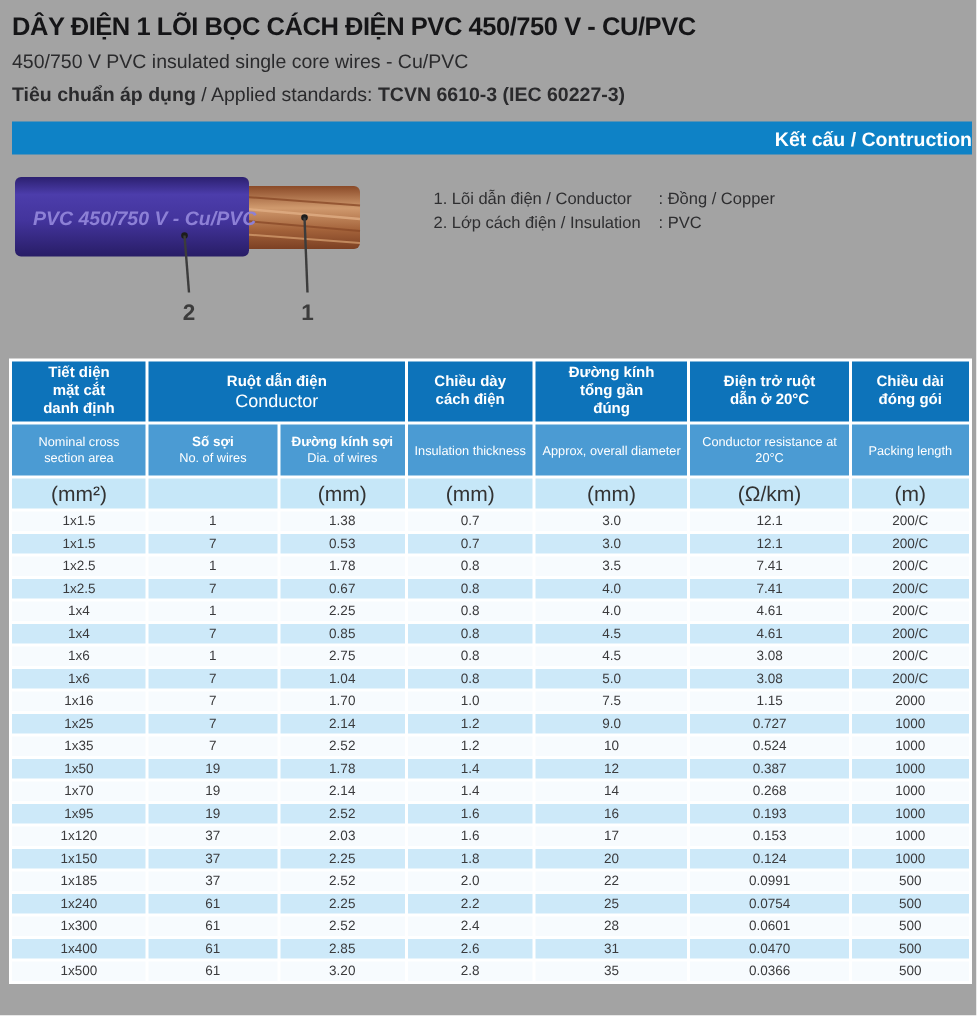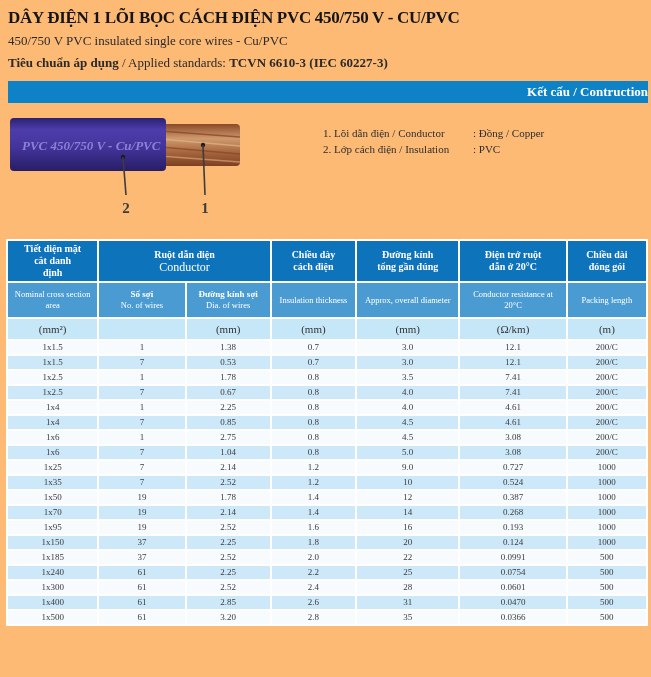--- a/index.html
+++ b/index.html
@@ -4,21 +4,21 @@
 <style>
   * { margin:0; padding:0; box-sizing:border-box; }
   html,body { background:#ffffff; }
   body {
     width:651px; height:677px;
     font-family:"Liberation Sans", sans-serif;
     color:#1d1d1f;
     overflow:hidden;
     position:relative;
   }
-  .page { width:651px; height:677px; background:#fdba74;font-family:Liberation Serif, serif; }
+  .page { width:651px; height:677px; background:#a3a3a3; }
 
   
   .top-block { padding:8px 8px 0 8px; }
   .doc-title {
     font-size:17px; font-weight:bold; letter-spacing:-0.3px;
     color:#151517; line-height:20px; white-space:nowrap;
   }
   .doc-subtitle { font-size:13px; color:#2a2a2c; margin-top:5px; line-height:16px; }
   .doc-standards { font-size:13px; color:#2a2a2c; margin-top:6px; line-height:16px; }
   .doc-standards .b { font-weight:bold; }
@@ -27,21 +27,21 @@
   .banner {
     margin:10px 0 0 8px; width:640px; height:22px;
     background:#0e82c6; color:#ffffff;
     font-size:13px; font-weight:bold;
     display:flex; align-items:center; justify-content:flex-end;
   }
 
   
   .figure-row { position:relative; height:132px; }
   .wire-art { position:absolute; left:10px; top:10px; }
-  .legend { position:absolute; left:323px; top:22px; font-size:11px; color:#2e2e30; }
+  .legend { position:absolute; left:289px; top:22px; font-size:11px; color:#2e2e30; }
   .legend-row { display:flex; line-height:16px; }
   .legend-label { width:150px; }
   .legend-value { }
 
   
   table.spec {
     margin:4px 0 0 6px;
     border-collapse:separate; border-spacing:2px;
     table-layout:fixed; width:642px;
     background:#ffffff;
@@ -55,21 +55,21 @@
   }
   thead tr.hdr-vi th .en { font-weight:normal; font-size:12px; }
   thead tr.hdr-en th {
     background:#4b9bd3; color:#fff;
     font-size:8.5px; font-weight:normal; line-height:11px;
     height:34px; padding:2px 4px;
   }
   thead tr.hdr-en th .vi2 { font-weight:bold; font-size:9px; }
   thead tr.hdr-units th {
     background:#c6e7f8; color:#333;
-    font-size:11px; font-weight:normal; height:20px;
+    font-size:14px; font-weight:normal; height:20px;
   }
   tbody td {
     font-size:9px; color:#3a3a3c; height:13px; line-height:13px;
     background:#f7fbfe; padding:0 2px;
   }
   tbody tr:nth-child(even) td { background:#cde9f9; }
 </style>
 </head>
 <body>
 
@@ -255,20 +255,29 @@
         <tr>
           <td>1x6</td>
           <td>7</td>
           <td>1.04</td>
           <td>0.8</td>
           <td>5.0</td>
           <td>3.08</td>
           <td>200/C</td>
         </tr>
         <tr>
+          <td>1x16</td>
+          <td>7</td>
+          <td>1.70</td>
+          <td>1.0</td>
+          <td>7.5</td>
+          <td>1.15</td>
+          <td>2000</td>
+        </tr>
+        <tr>
           <td>1x25</td>
           <td>7</td>
           <td>2.14</td>
           <td>1.2</td>
           <td>9.0</td>
           <td>0.727</td>
           <td>1000</td>
         </tr>
         <tr>
           <td>1x35</td>
@@ -300,20 +309,29 @@
         <tr>
           <td>1x95</td>
           <td>19</td>
           <td>2.52</td>
           <td>1.6</td>
           <td>16</td>
           <td>0.193</td>
           <td>1000</td>
         </tr>
         <tr>
+          <td>1x120</td>
+          <td>37</td>
+          <td>2.03</td>
+          <td>1.6</td>
+          <td>17</td>
+          <td>0.153</td>
+          <td>1000</td>
+        </tr>
+        <tr>
           <td>1x150</td>
           <td>37</td>
           <td>2.25</td>
           <td>1.8</td>
           <td>20</td>
           <td>0.124</td>
           <td>1000</td>
         </tr>
         <tr>
           <td>1x185</td>

